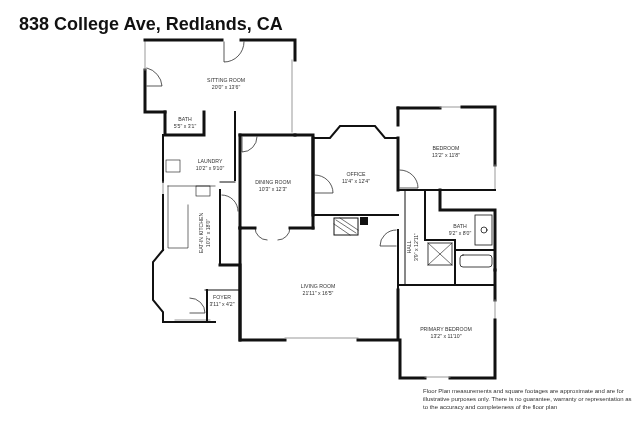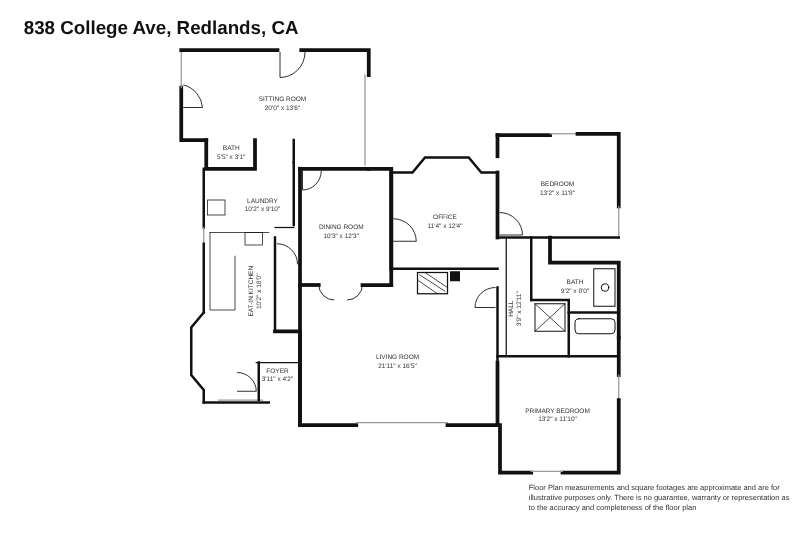--- a/index.html
+++ b/index.html
@@ -1,17 +1,17 @@
 <!DOCTYPE html>
 <html><head>
 <meta charset="utf-8">
 <style>
   html, body { margin: 0; padding: 0; background: #ffffff; }
   body { width: 640px; height: 427px; position: relative; overflow: hidden; font-family: "Liberation Sans", sans-serif; }
-  .title { position: absolute; left: 19px; top: 14px; font-size: 15px; font-weight: bold; color: #111; }
+  .title { position: absolute; left: 19px; top: 14px; font-size: 18px; font-weight: bold; color: #111; }
   svg.plan { position: absolute; left: 0; top: 0; }
   .room-label { position: absolute; font-size: 5.2px; color: #333; text-align: center; line-height: 7px; white-space: nowrap; transform: translate(-50%, -50%); }
   .room-label .dim { display: block; }
   .rot { transform: translate(-50%, -50%) rotate(-90deg); }
   .disclaimer { position: absolute; left: 423px; top: 387px; width: 212px; font-size: 6px; line-height: 8px; color: #333; }
 </style>
 </head>
 <body>
 
 <div class="title">838 College Ave, Redlands, CA</div>

